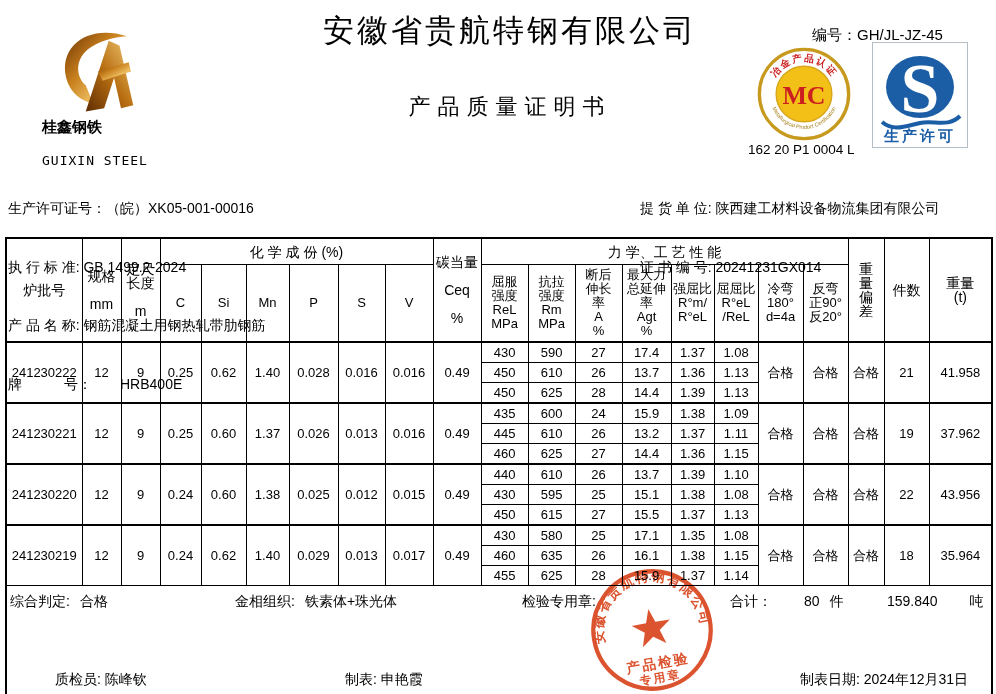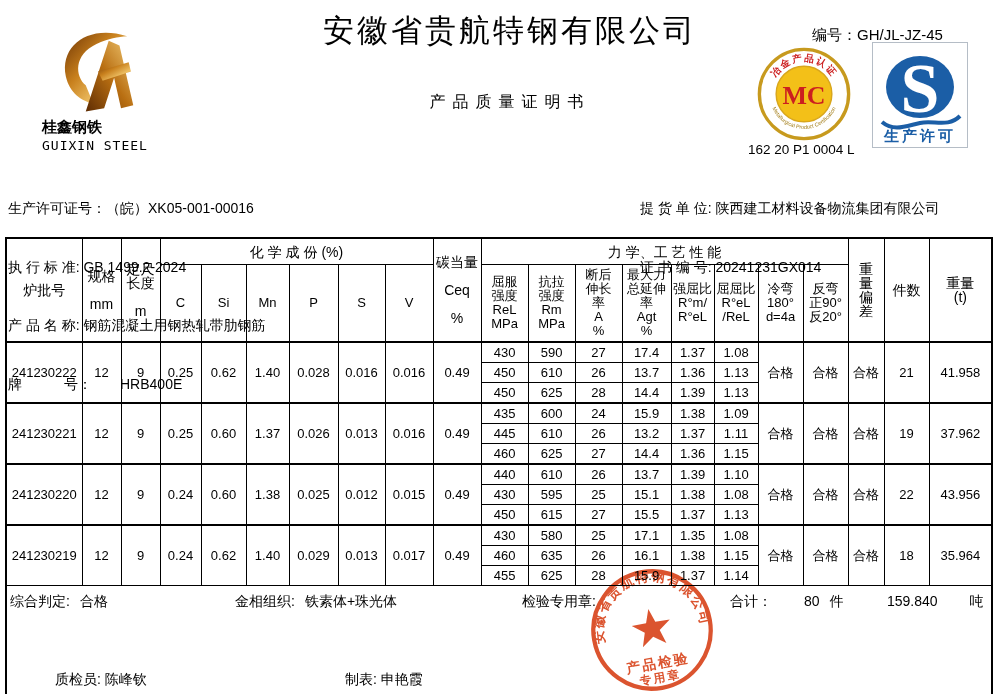--- a/index.html
+++ b/index.html
@@ -7,28 +7,28 @@
     --qs-blue:#1b5ea6; --logo-gold:#c8801d; --line-black:#000000;
   }
   html,body{margin:0;padding:0;background:#fff;}
   .page{position:relative;width:996px;height:694px;background:#fff;overflow:hidden;
         font-family:"Liberation Sans","DejaVu Sans",sans-serif;color:#000;}
 
   
   .title{position:absolute;left:240px;top:10px;width:540px;text-align:center;
          font-family:"Liberation Serif","DejaVu Serif",serif;font-size:31px;letter-spacing:3px;}
   .subtitle{position:absolute;left:240px;top:92px;width:540px;text-align:center;
-            font-family:"Liberation Serif","DejaVu Serif",serif;font-size:16px;letter-spacing:7px;}
+            font-family:"Liberation Serif","DejaVu Serif",serif;font-size:22px;letter-spacing:7px;}
   .cert-no{position:absolute;left:812px;top:26px;width:180px;font-size:15px;white-space:pre;}
 
   .guixin{position:absolute;left:42px;top:24px;width:112px;}
   .guixin svg{display:block;width:112px;height:92px;}
   .guixin-cn{display:flex;justify-content:space-between;width:108px;margin-top:2px;
              font-size:15px;font-weight:bold;}
-  .guixin-en{margin-top:1px;font-family:"DejaVu Sans Mono","Liberation Mono",monospace;
+  .guixin-en{margin-top:16px;font-family:"DejaVu Sans Mono","Liberation Mono",monospace;
              font-size:13px;letter-spacing:1px;}
 
   .mc{position:absolute;left:756px;top:46px;width:100px;}
   .mc svg{display:block;width:96px;height:96px;}
   .mc-code{position:absolute;left:748px;top:142px;width:130px;font-size:13.5px;
            font-family:Liberation Sans, sans-serif;white-space:pre;}
   .qs{position:absolute;left:872px;top:42px;}
   .qs svg{display:block;width:96px;height:106px;}
 
   
@@ -402,14 +402,15 @@
     <text font-size="12.5" font-weight="bold" fill="var(--stamp-red)" letter-spacing="1.5">
       <textPath href="#stampArc" startOffset="50%" text-anchor="middle">安徽省贵航特钢有限公司</textPath>
     </text>
     <polygon fill="var(--stamp-red)" points="60,40 64.4,52.9 78.1,53.1 67.1,61.3 71.2,74.4 60,66.5 48.8,74.4 52.9,61.3 41.9,53.1 55.6,52.9"></polygon>
     <text x="60" y="96" text-anchor="middle" font-size="13" font-weight="bold" fill="var(--stamp-red)" letter-spacing="2">产品检验</text>
     <text x="60" y="109" text-anchor="middle" font-size="11" font-weight="bold" fill="var(--stamp-red)" letter-spacing="2">专用章</text>
   </svg>
 
   <div class="foot foot-inspector"><span>质检员: </span><span>陈峰钦</span></div>
   <div class="foot foot-tabulator"><span>制表: </span><span>申艳霞</span></div>
+  <div class="foot foot-date"><span>制表日期: </span><span>2024年12月31日</span></div>
 
 </div>
 
 </body></html>

